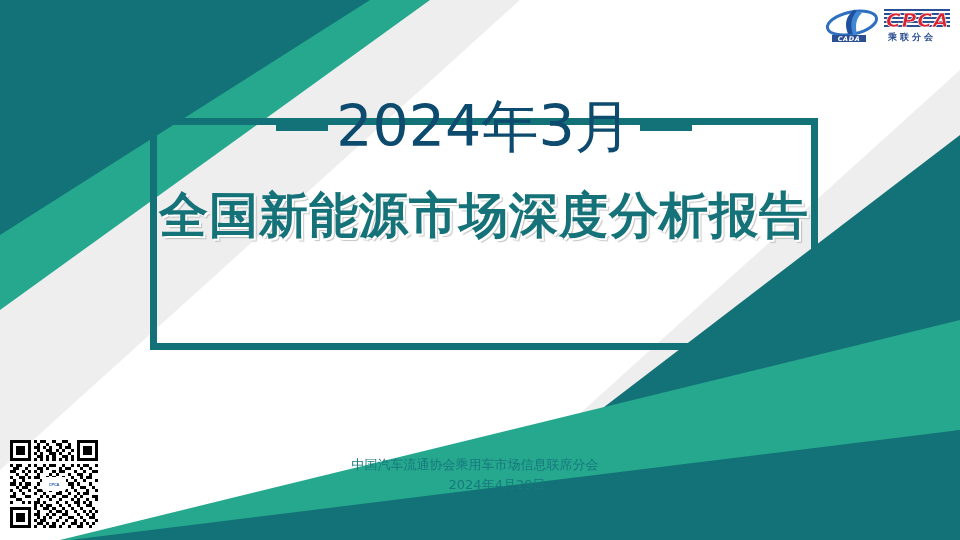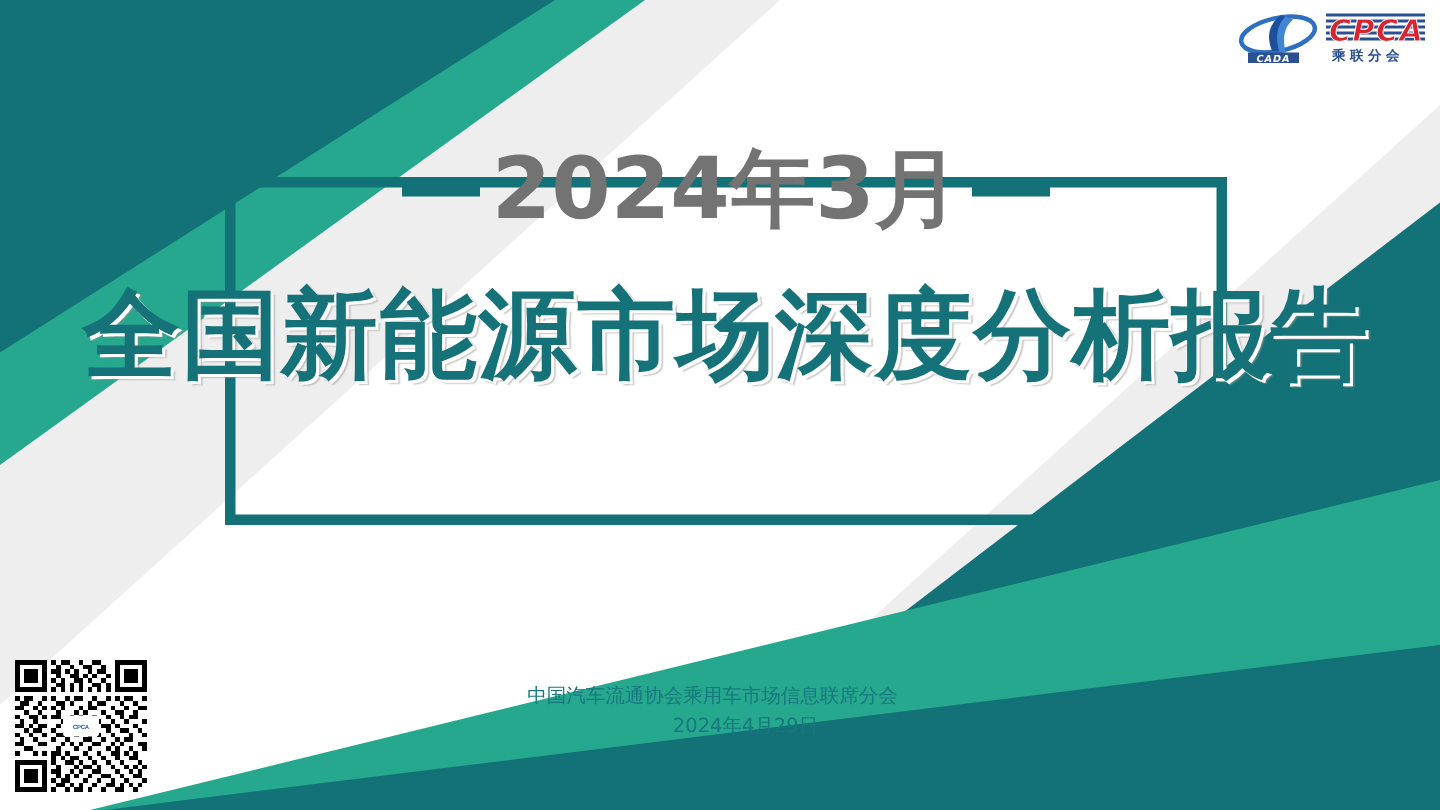--- a/index.html
+++ b/index.html
@@ -54,32 +54,32 @@
   }
   .rule {
     height: 9px;
     background: #137277;
     flex: 0 0 auto;
   }
   .rule-left { width: 52px; margin-right: 4px; }
   .rule-right { width: 52px; margin-left: 4px; }
   #month-title {
     font-size: 57px;
-    font-weight: bold;
-    color: #737373;
+    font-weight: normal;
+    color: #0c4a6e;
     line-height: 1;
     white-space: nowrap;
     letter-spacing: 0px;
     padding: 0 4px;
     font-family: "DejaVu Sans", "Liberation Sans", sans-serif;
     text-align: center;
   }
   #report-title {
     margin-top: 26px;
-    font-size: 65px;
+    font-size: 49px;
     font-weight: bold;
     color: #147278;
     line-height: 1.05;
     white-space: nowrap;
     letter-spacing: 1px;
     text-shadow:
       2px 2px 0 #ffffff,
       3px 3px 1px rgba(150,150,150,0.55);
     font-family: "DejaVu Sans", "Liberation Sans", sans-serif;
   }

